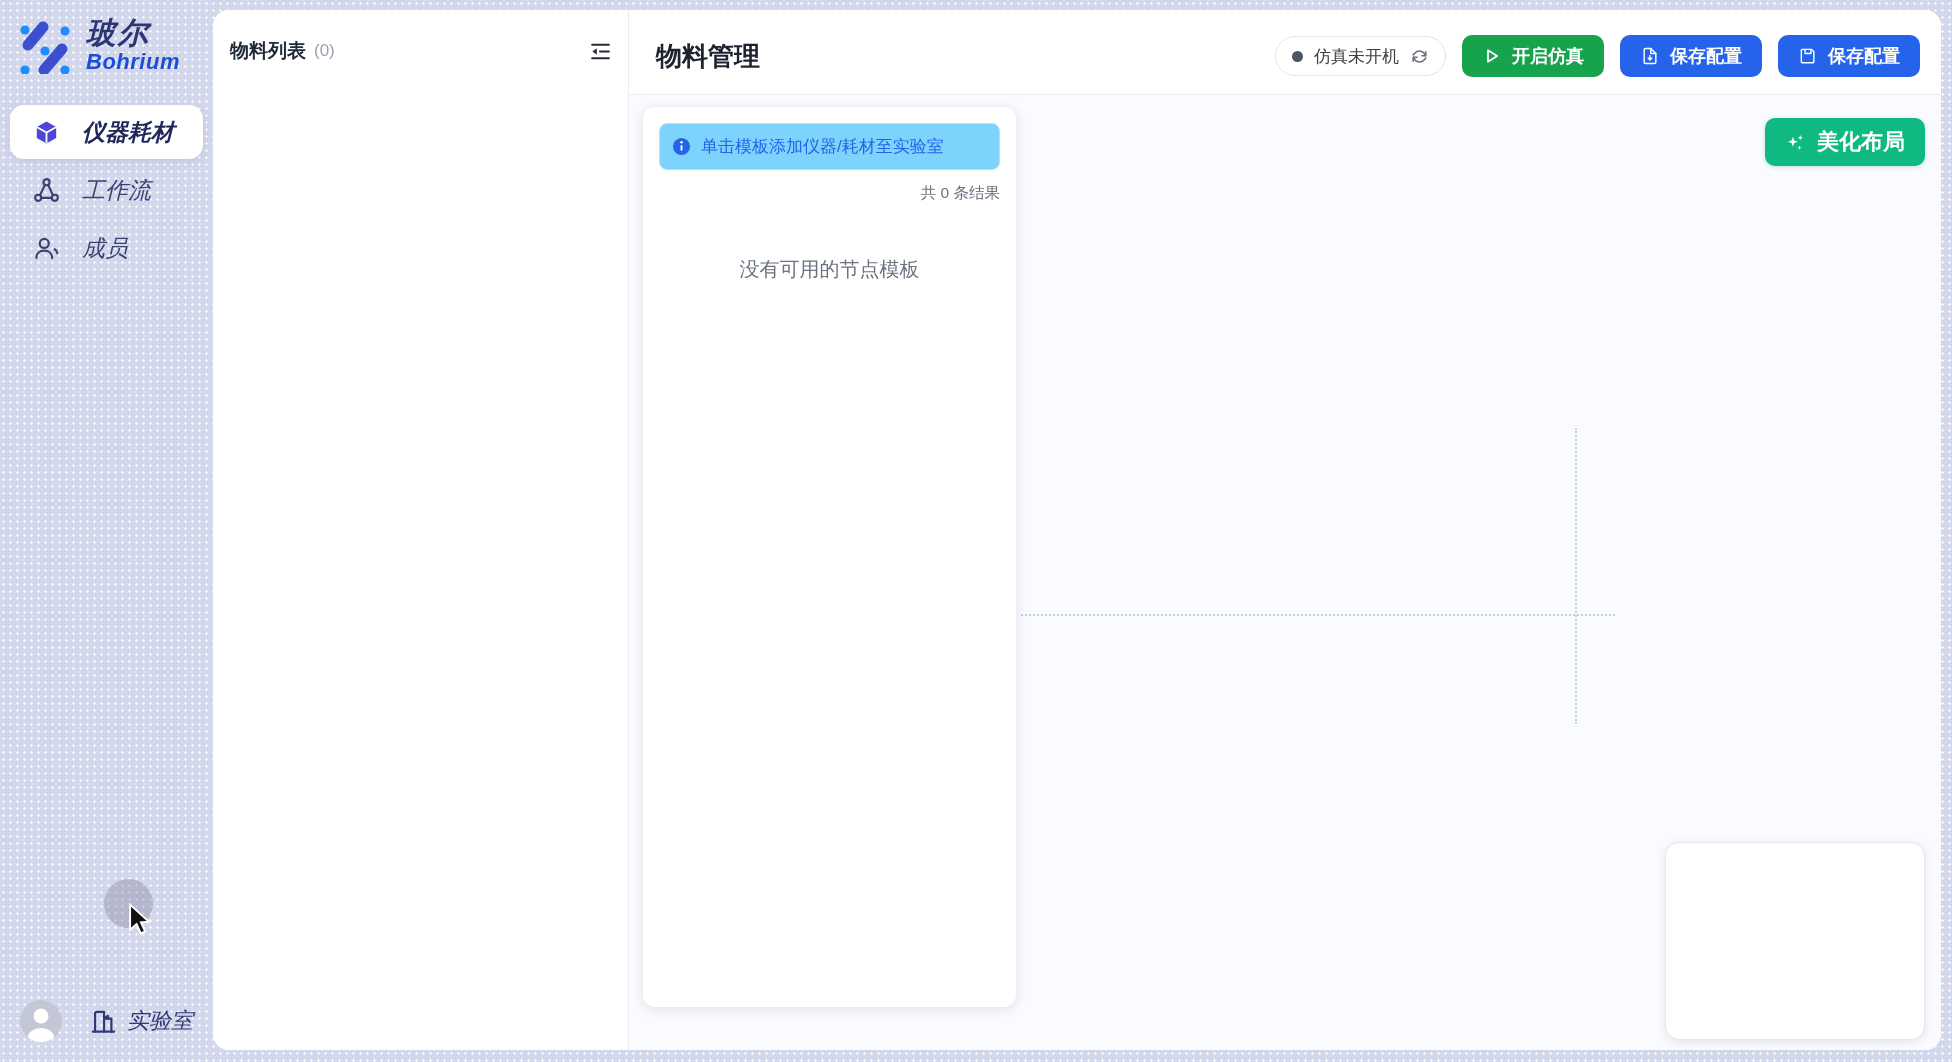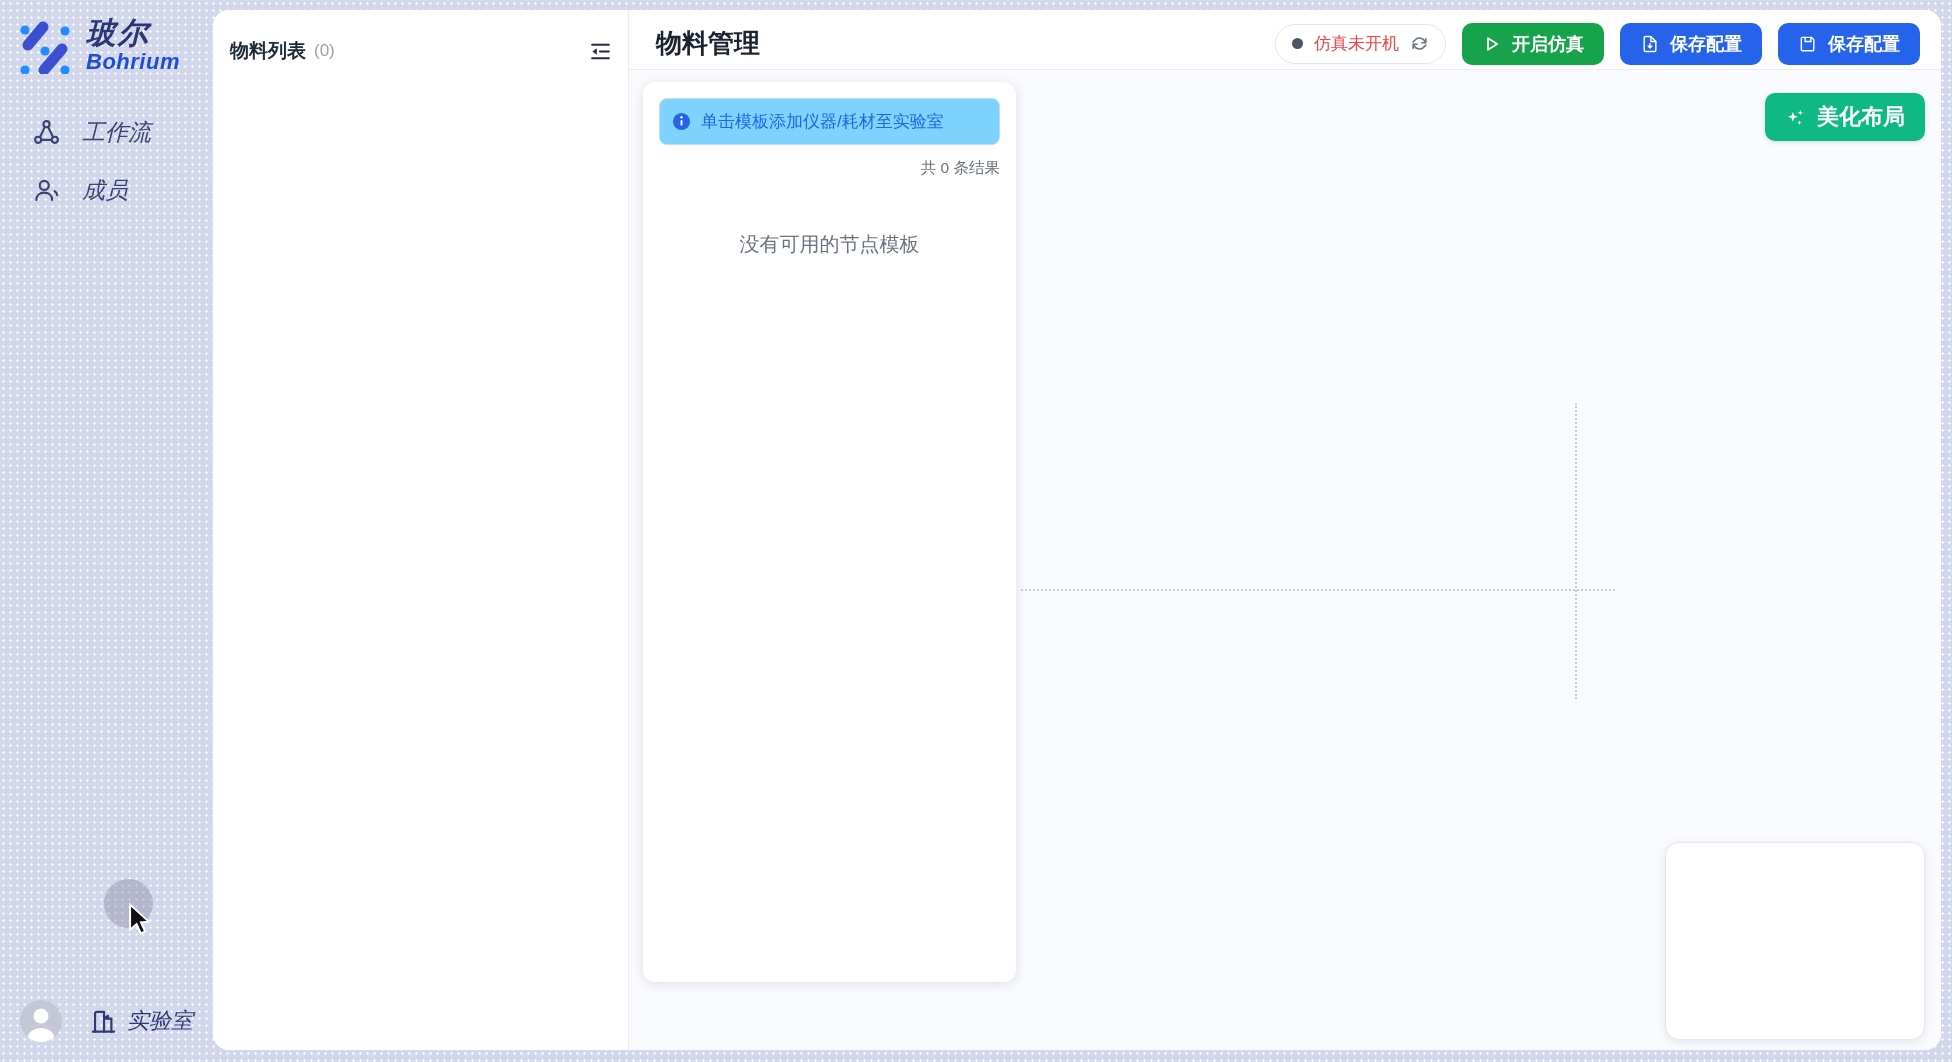--- a/index.html
+++ b/index.html
@@ -45,26 +45,26 @@
 
   
   .list-panel { width:416px; flex:0 0 auto; border-right:1px solid #ececf4; background:#fff; padding:28px 16px 0 17px; }
   .list-head { display:flex; align-items:center; }
   .list-title { font-size:19px; font-weight:700; color:#1f2937; }
   .list-count { font-size:17px; color:#9aa1ad; margin-left:8px; }
   .fold-btn { margin-left:auto; width:24px; height:24px; color:#262b36; cursor:pointer; display:flex; align-items:center; justify-content:center; }
 
   
   .main-col { flex:1; display:flex; flex-direction:column; min-width:0; }
-  .topbar { height:60px; flex:0 0 auto; background:#fff; border-bottom:1px solid #eaebf2;
+  .topbar { height:85px; flex:0 0 auto; background:#fff; border-bottom:1px solid #eaebf2;
     display:flex; align-items:center; justify-content:space-between; padding:8px 21px 0 27px; }
   .page-title { font-size:26px; font-weight:700; color:#1c2330; }
   .actions { display:flex; align-items:center; gap:16px; }
   .status-pill { height:40px; border:1px solid #e3e5ec; border-radius:20px; background:#fff;
-    display:flex; align-items:center; gap:11px; padding:0 16px; font-size:17px; color:#ef4444; }
+    display:flex; align-items:center; gap:11px; padding:0 16px; font-size:17px; color:#404040; }
   .status-dot { width:11px; height:11px; border-radius:50%; background:#4b5563; }
   .refresh-ic { width:19px; height:19px; color:#6b7280; cursor:pointer; }
   .btn { height:42px; border:none; border-radius:10px; display:flex; align-items:center; gap:10px;
     padding:0 20px; font-size:18px; font-weight:600; color:#fff; cursor:pointer;
     font-family:"Liberation Sans", sans-serif; }
   .btn svg { width:20px; height:20px; }
   .btn-green { background:#17a34b; }
   .btn-blue  { background:#2563eb; }
 
   
@@ -108,20 +108,27 @@
       <circle cx="8" cy="52" r="4.6" fill="#1e8cff"></circle>
       <circle cx="48" cy="52" r="4.6" fill="#1e8cff"></circle>
     </svg>
     <div>
       <div class="logo-cn">玻尔</div>
       <div class="logo-en">Bohrium</div>
     </div>
   </div>
 
   <nav class="nav">
+    <div class="nav-item active">
+      <svg class="nav-ic" viewBox="0 0 24 24">
+        <path d="M12 2.2l8.6 4.9v9.8L12 21.8l-8.6-4.9V7.1z" fill="#4d46d9"></path>
+        <path d="M3.6 7.3L12 12l8.4-4.7M12 12v9.4" stroke="#ffffff" stroke-width="1.6" fill="none" stroke-linejoin="round"></path>
+      </svg>
+      <span>仪器耗材</span>
+    </div>
     <div class="nav-item">
       <svg class="nav-ic" viewBox="0 0 24 24" fill="none" stroke="currentColor" stroke-width="1.9" stroke-linecap="round">
         <circle cx="12" cy="4.6" r="2.7"></circle>
         <circle cx="4.6" cy="18.5" r="2.7"></circle>
         <circle cx="19.4" cy="18.5" r="2.7"></circle>
         <path d="M10.6 7l-4 8.3M13.4 7l4 8.3M7.4 18.5h9.2"></path>
       </svg>
       <span>工作流</span>
     </div>
     <div class="nav-item">

